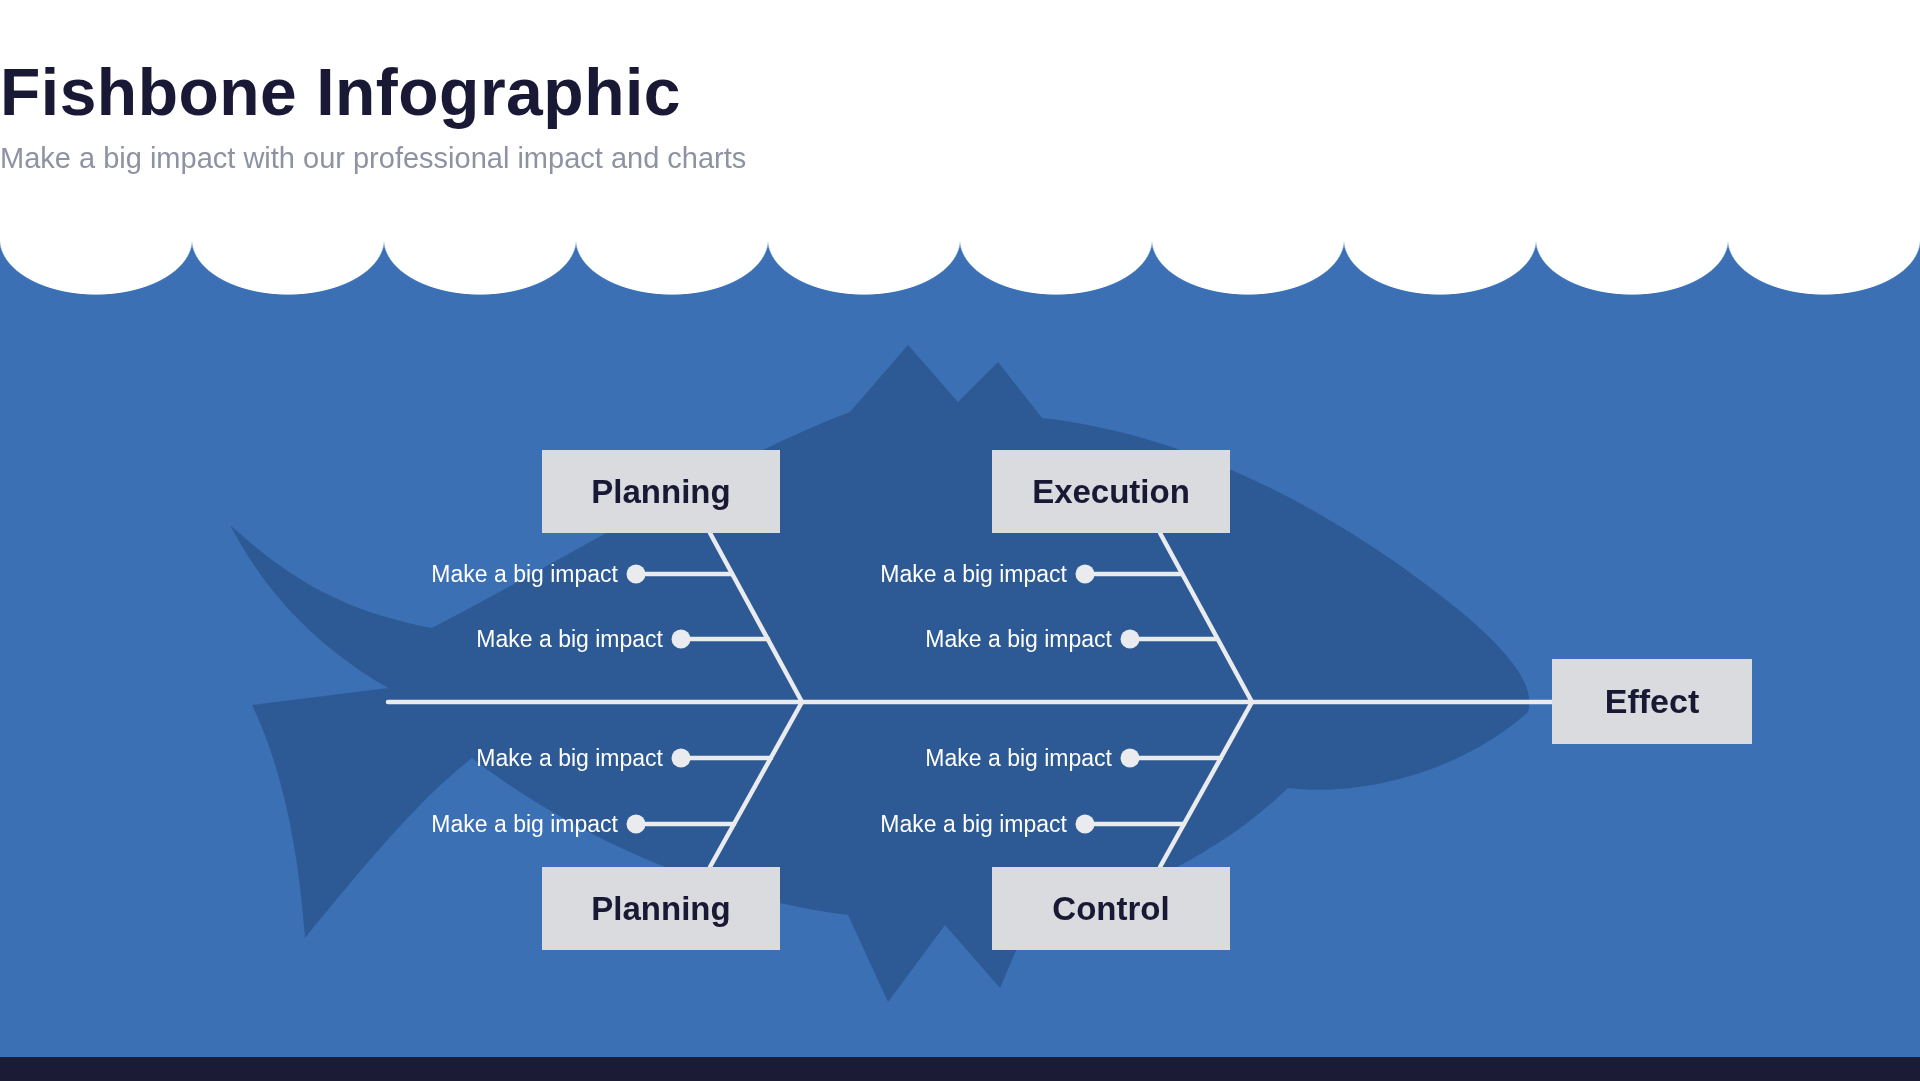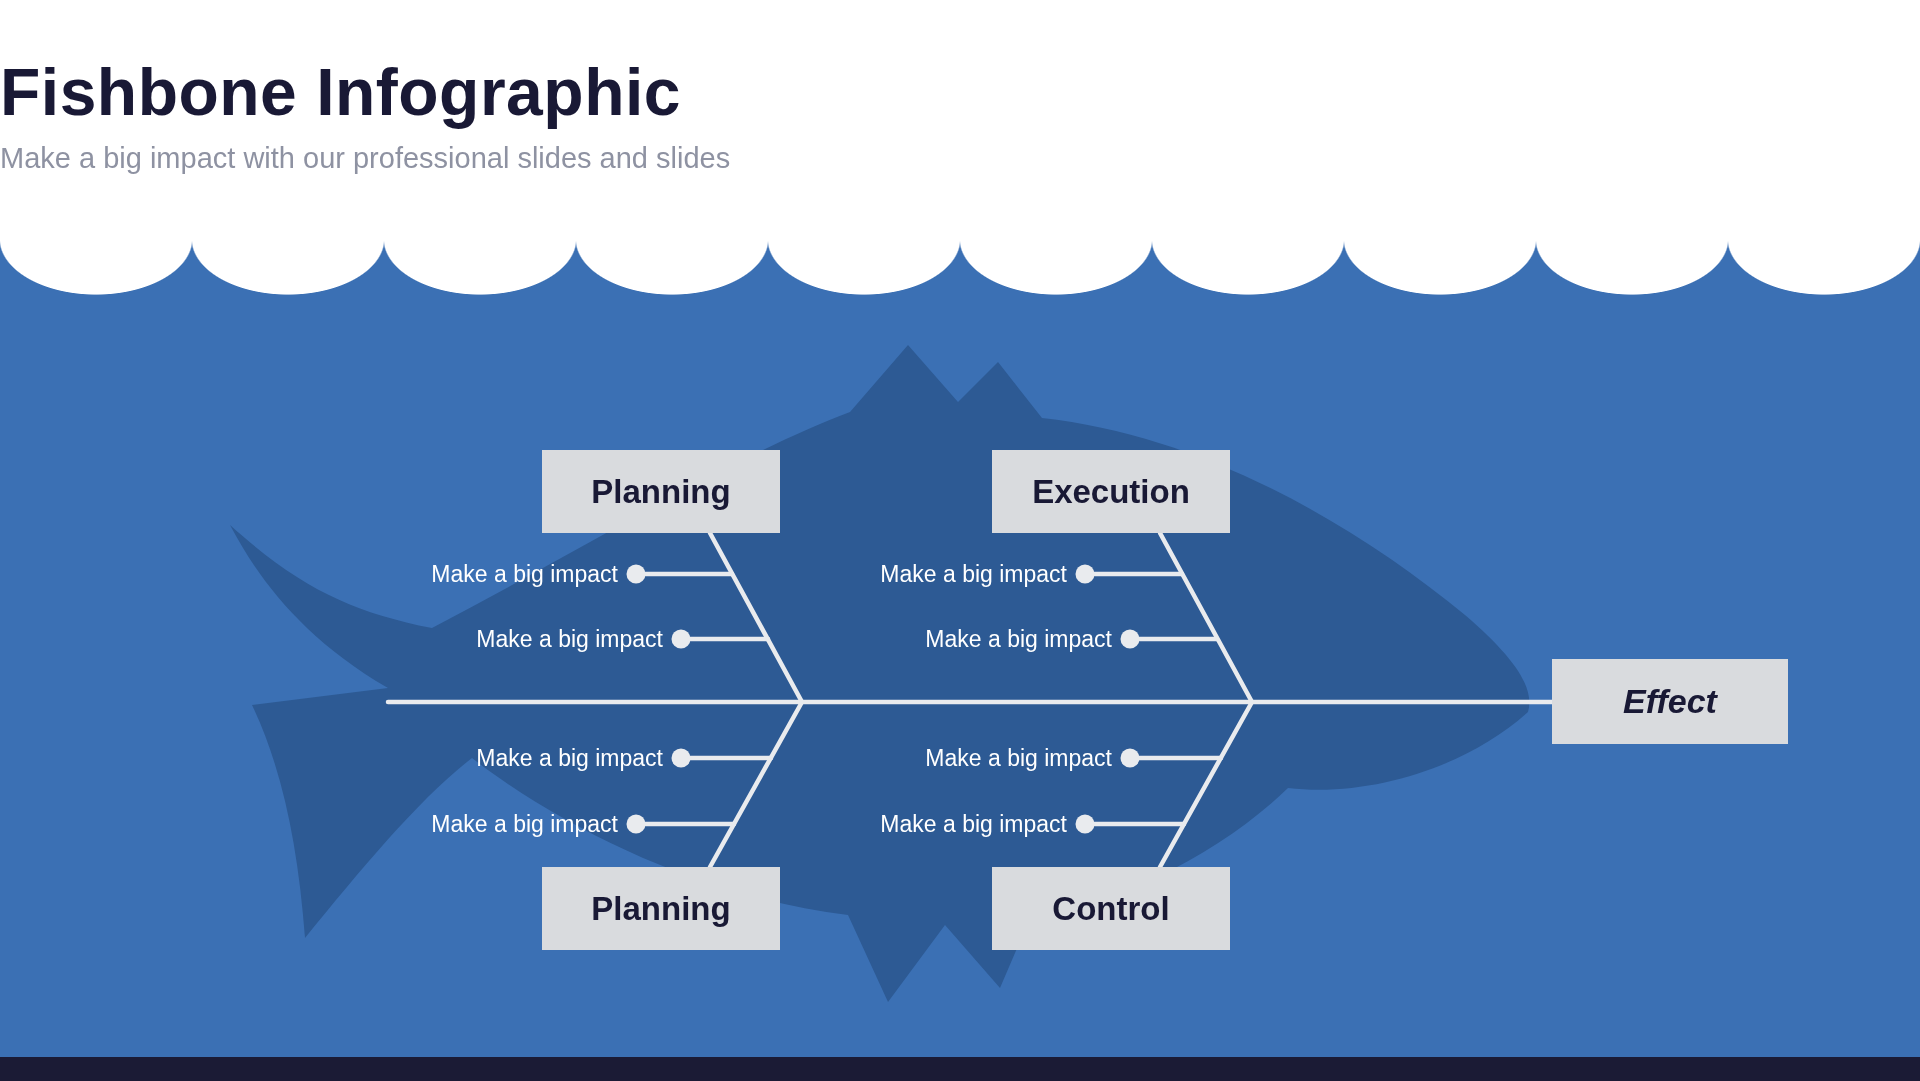--- a/index.html
+++ b/index.html
@@ -24,21 +24,21 @@
   .dot { fill:var(--line,#e9ebee); }
 
   
   .box { position:absolute; z-index:3; background:var(--box-bg,#d9dbde);
     display:flex; align-items:center; justify-content:center;
     font-weight:bold; font-size:33px; color:var(--title,#191935); }
   .box-project   { left:542px;  top:450px; width:238px; height:83px; }
   .box-execution { left:992px;  top:450px; width:238px; height:83px; }
   .box-planning  { left:542px;  top:867px; width:238px; height:83px; }
   .box-control   { left:992px;  top:867px; width:238px; height:83px; }
-  .box-effect    { left:1552px; top:659px; width:236px; height:85px; font-size:34px;font-style:italic; }
+  .box-effect    { left:1552px; top:659px; width:200px; height:85px; font-size:34px; }
 
   
   .item-label { position:absolute; z-index:3; color:#ffffff; font-size:23px; line-height:28px;
     white-space:nowrap; text-align:left; }
   .i-p1 { right:1302px; top:560px; } 
   .i-p2 { right:1257px; top:625px; } 
   .i-e1 { right:853px;  top:560px; } 
   .i-e2 { right:808px;  top:625px; } 
   .i-l1 { right:1257px; top:744px; } 
   .i-l2 { right:1302px; top:810px; } 
@@ -47,21 +47,21 @@
 
   .footer-bar { position:absolute; left:0; bottom:0; width:100%; height:24px; background:var(--footer,#1b1b35); z-index:6; }
 </style>
 </head>
 <body>
 
 <div class="stage" data-name="slide">
 
   <div class="header" data-name="header">
     <div class="title" data-name="page-title">Fishbone Infographic</div>
-    <div class="subtitle" data-name="page-subtitle">Make a big impact with our professional slides and slides</div>
+    <div class="subtitle" data-name="page-subtitle">Make a big impact with our professional impact and charts</div>
   </div>
 
   <div class="water" data-name="water-background">
     <div class="wave-edge" data-name="wave-edge"></div>
   </div>
 
   <svg class="scene" viewBox="0 0 1920 1081" data-name="fishbone-scene">
     <path data-name="fish-silhouette" d="
       M 230 525
       C 300 588 352 612 432 628

